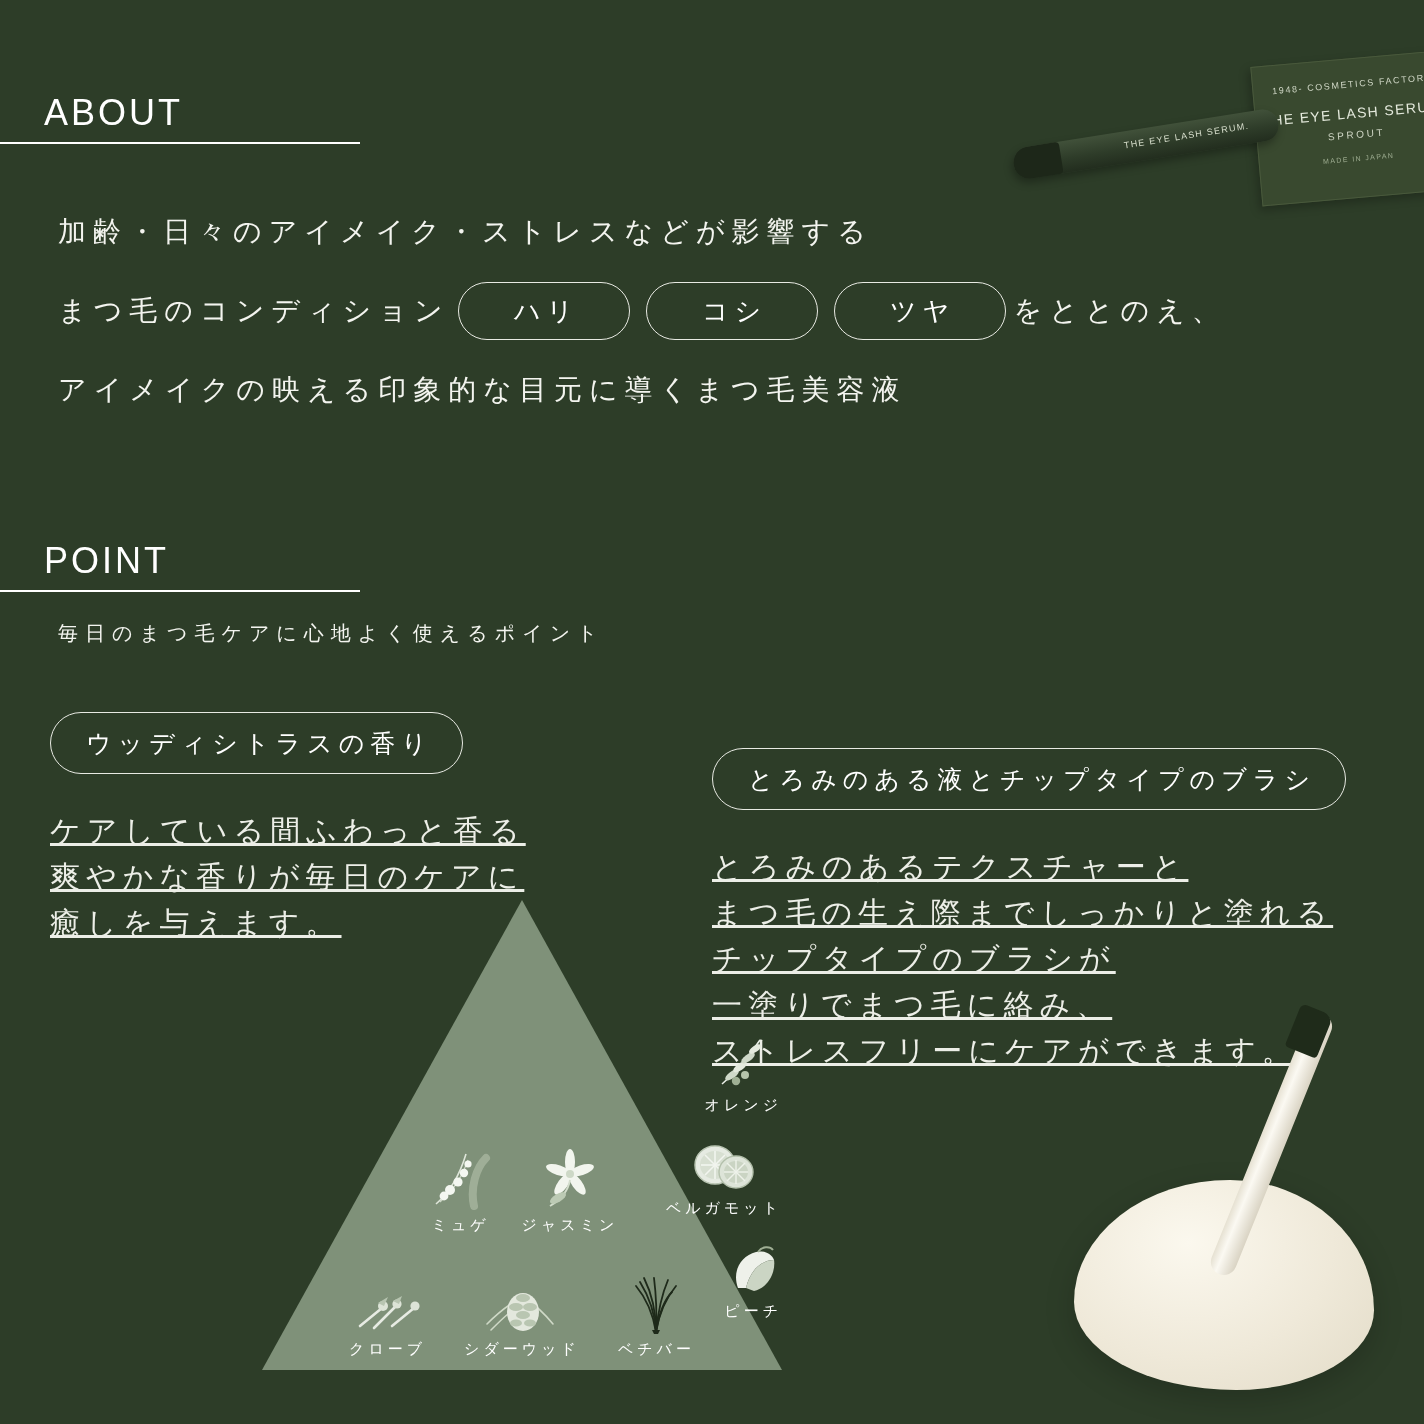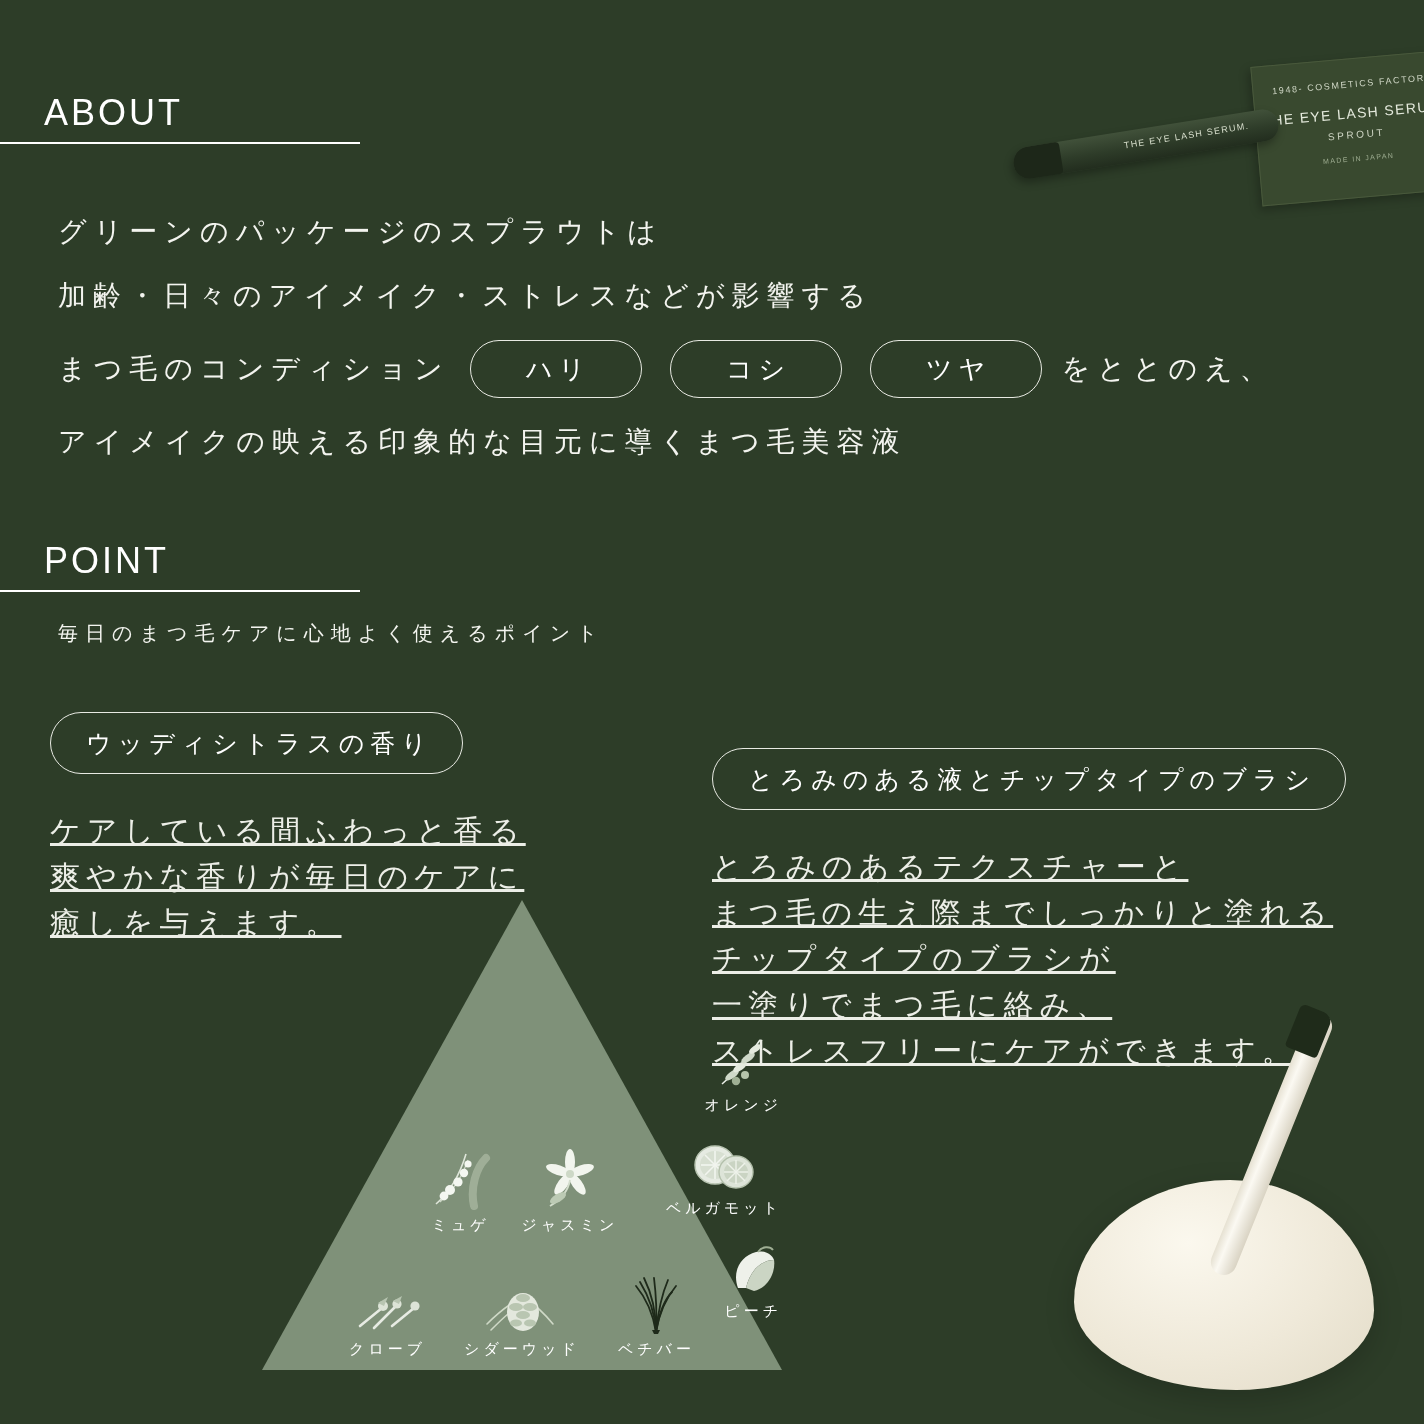--- a/index.html
+++ b/index.html
@@ -50,32 +50,32 @@
   .about-line {
     font-size: 28px;
     letter-spacing: 7px;
     line-height: 64px;
     color: #f3f4ef;
     white-space: nowrap;
   }
   .about-line.with-pills {
     display: flex;
     align-items: center;
-    gap: 12px;
+    gap: 0;
   }
   .pill {
     display: inline-flex;
     align-items: center;
     justify-content: center;
     border: 1.6px solid #e8eae3;
     border-radius: 60px;
     height: 58px;
     min-width: 172px;
     padding: 8px 26px;
-    margin: 12px 8px;
+    margin: 18px 8px;
     font-size: 26px;
     letter-spacing: 6px;
     color: #ffffff;
     line-height: 1;
   }
   .pill span { transform: translateX(3px); }
 
   
   .point-lead {
     position: absolute;
@@ -241,21 +241,20 @@
 <body>
 
 <div class="page">
 
   <div class="section-head" id="about-head">
     <span class="label">ABOUT</span>
     <span class="rule"></span>
   </div>
 
   <div class="about-body">
-    <div class="about-line">グリーンのパッケージのスプラウトは</div>
     <div class="about-line">加齢・日々のアイメイク・ストレスなどが影響する</div>
     <div class="about-line with-pills">
       <span>まつ毛のコンディション</span>
       <span class="pill">
           <span>ハリ</span>
         </span>
       <span class="pill">
           <span>コシ</span>
         </span>
       <span class="pill">

